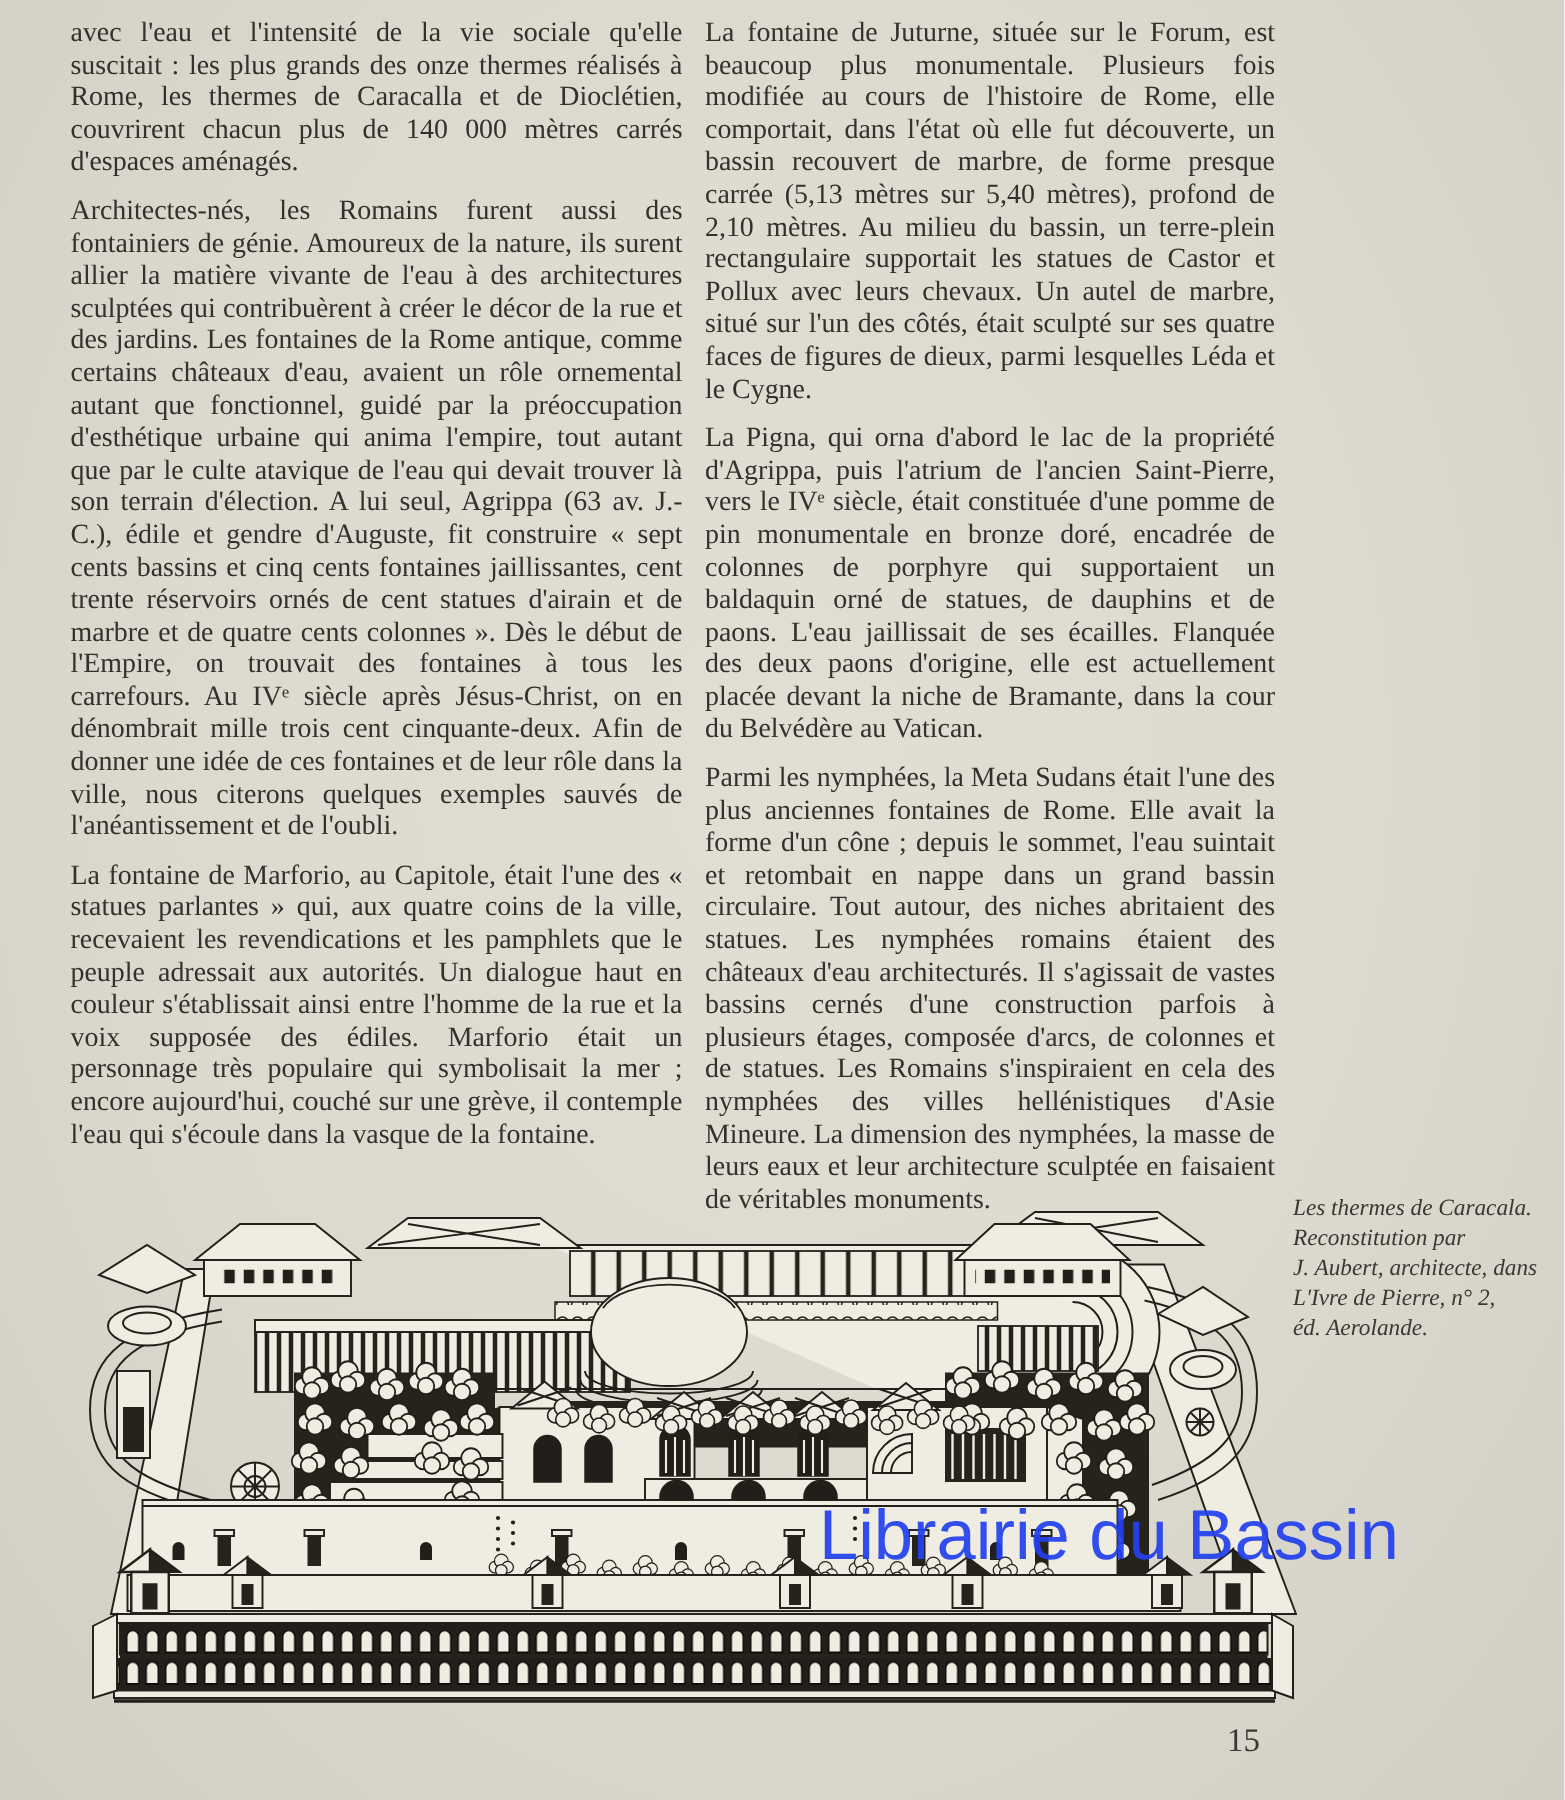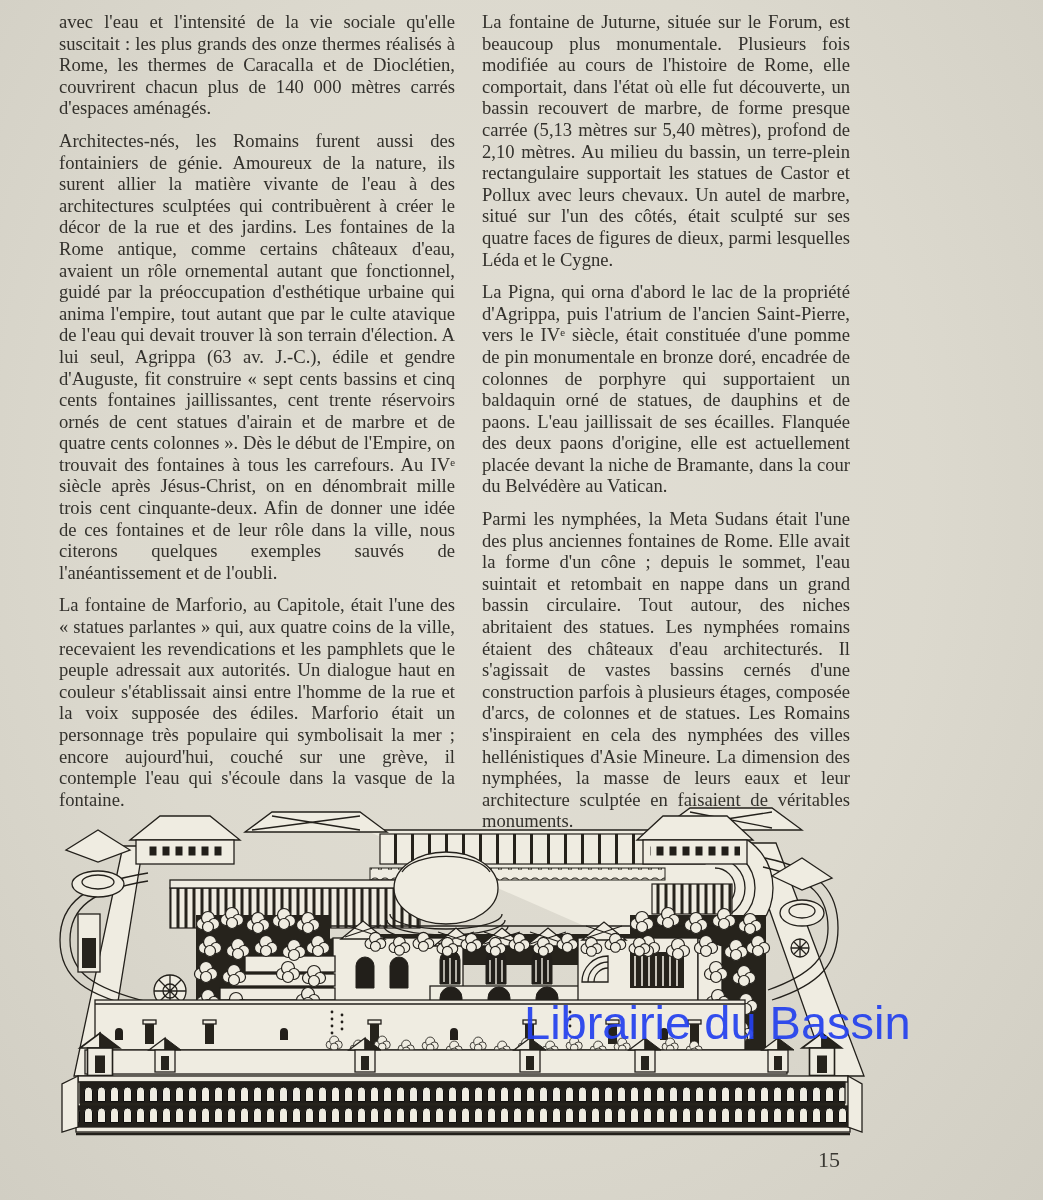--- a/index.html
+++ b/index.html
@@ -2,27 +2,27 @@
 <html lang="fr"><head>
 <meta charset="utf-8">
 <style>
   html,body{margin:0;padding:0;}
   body{width:1043px;height:1200px;position:relative;overflow:hidden;
        font-family:"Liberation Serif","DejaVu Serif",serif;}
   .page{position:absolute;inset:0;
         background:radial-gradient(ellipse at 50% 42%, #e1ded4 0%, #dcd9ce 55%, #d1cec3 100%);}
   .col{position:absolute;top:11px;text-align:justify;color:#33312c;
        font-size:18.6px;line-height:21.6px;hyphens:auto;-webkit-hyphens:auto;}
-  .col p{margin:0 0 11px 12px;}
+  .col p{margin:0 0 11px 0;}
   #colL{left:47px;width:408px;}
   #colR{left:470px;width:380px;}
   .figwrap{position:absolute;left:30px;top:788px;width:835px;height:362px;}
   .caption{position:absolute;left:862px;top:796px;width:176px;
            font-style:italic;font-size:15.5px;line-height:20px;color:#3a3833;}
-  .watermark{position:absolute;left:524px;top:995px;
+  .watermark{position:absolute;left:546px;top:995px;
              font-family:"Liberation Sans",sans-serif;font-size:47px;font-weight:400;
              letter-spacing:0px;white-space:nowrap;opacity:.93;}
   .pagenum{position:absolute;left:818px;top:1147px;font-size:22px;color:#3a3833;}
   svg .ln{stroke:#23201b;stroke-width:1.3;fill:none;}
   svg .wh{fill:#efece1;stroke:#23201b;stroke-width:1.3;}
   svg .dk{fill:#26231c;stroke:none;}
   svg .tree{fill:#efece1;stroke:#23201b;stroke-width:1.2;}
 </style>
 </head>
 <body>
@@ -281,17 +281,24 @@
       <rect x="50" y="294" width="765" height="21" fill="url(#arch)" stroke="#23201b" stroke-width="1.3"></rect>
       <rect x="50" y="315" width="765" height="3" class="dk"></rect>
       <rect x="48" y="318" width="770" height="21" fill="url(#arch)" stroke="#23201b" stroke-width="1.3"></rect>
       <rect x="46" y="339" width="774" height="5" class="wh"></rect>
       <path d="M46 346 H820" stroke="#23201b" stroke-width="2.4"></path>
       <polygon points="48,288 32,296 32,344 48,339" class="wh"></polygon>
       <polygon points="818,288 832,296 832,344 818,339" class="wh"></polygon>
     </svg>
   </div>
 
+  <div class="caption">
+    <div>Les thermes de Caracala.</div>
+    <div>Reconstitution par</div>
+    <div>J. Aubert, architecte, dans</div>
+    <div>L'Ivre de Pierre, n° 2,</div>
+    <div>éd. Aerolande.</div>
+  </div>
 
   <div class="watermark" style="color: rgb(36, 65, 238);">Librairie du Bassin</div>
 
   <div class="pagenum">15</div>
 </div>
 
 </body></html>

